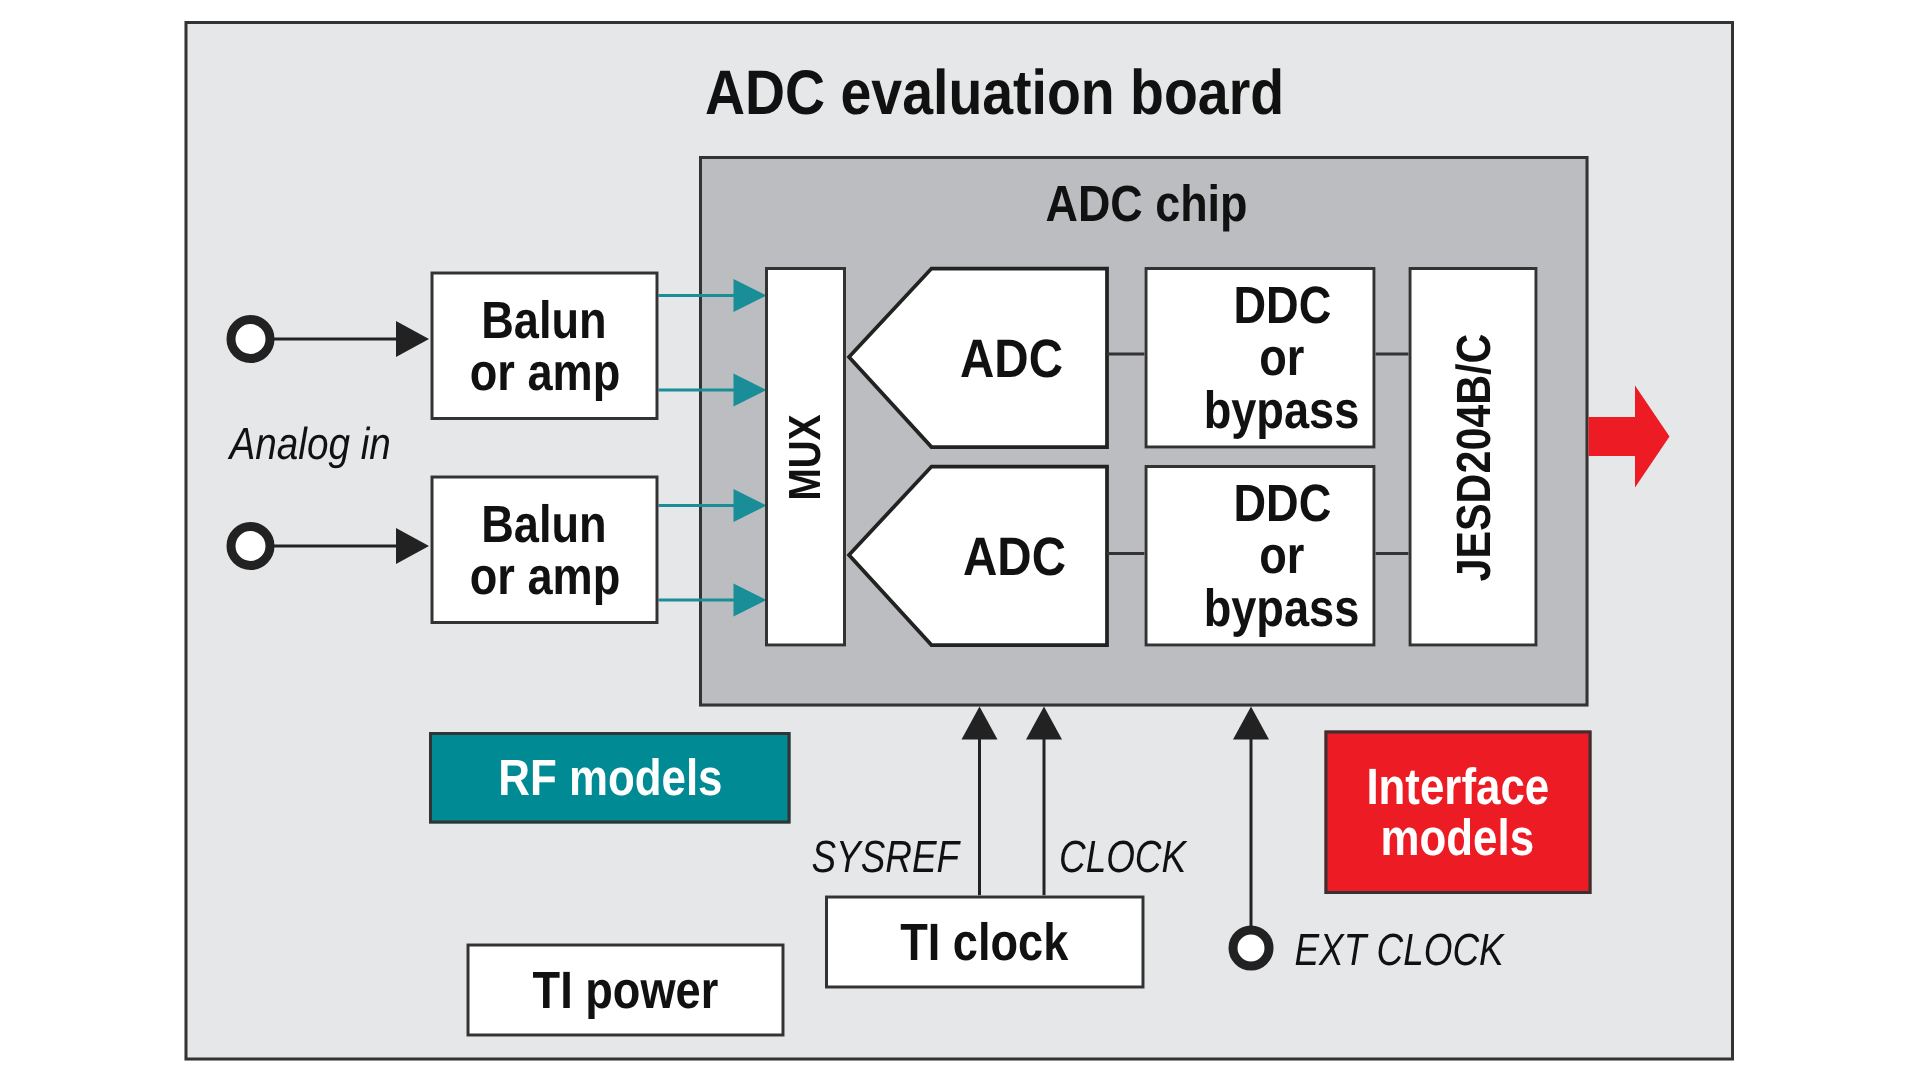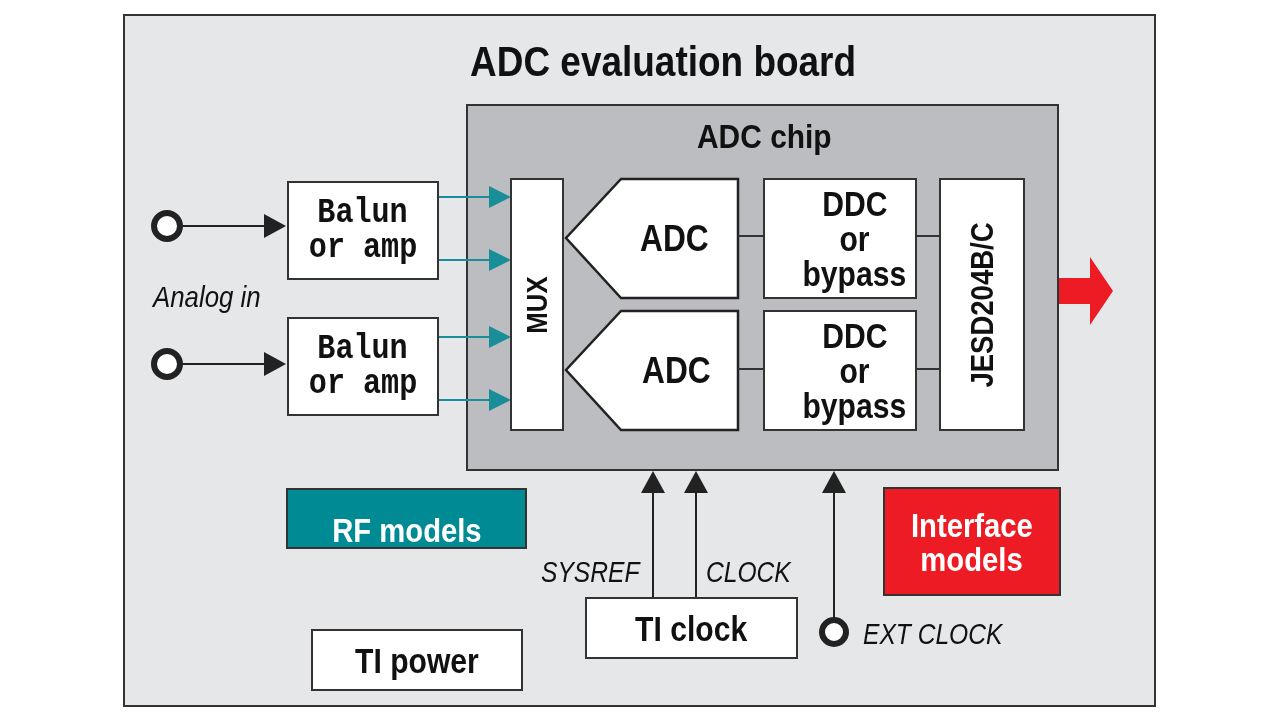--- a/index.html
+++ b/index.html
@@ -7,21 +7,21 @@
          font-family:"Liberation Sans", sans-serif; }
   .abs { position:absolute; box-sizing:border-box; }
   .board { left:123px; top:14px; width:1033px; height:693px; background:#e6e7e9; border:2px solid #333; }
   .chip { left:466px; top:104px; width:593px; height:367px; background:#bcbdc0; border:2px solid #333; }
   .box { background:#fff; border:2px solid #333; display:flex; align-items:center; justify-content:center;
          text-align:center; font-weight:bold; color:#111; line-height:1.0; }
   .title { font-weight:bold; color:#111; white-space:nowrap; transform-origin:left top; }
   .t-board { left:470px; top:38px; font-size:42px; transform:scaleX(0.88); }
   .t-chip { left:697px; top:117px; font-size:34px; transform:scaleX(0.88); }
   .sq { display:inline-block; transform:scaleX(0.86); }
-  .balun { font-size:35px;font-family:Liberation Mono, monospace; }
+  .balun { font-size:35px; }
   .mux-text, .jesd-text { transform:rotate(-90deg) scaleX(0.86); white-space:nowrap; font-weight:bold; }
   .mux-text { font-size:30px; }
   .jesd-text { font-size:32px; }
   .ddc { font-size:35px;justify-content:flex-end; }
   .adc-label { font-size:36px; font-weight:bold; color:#111; }
   .ital { font-style:italic; color:#111; white-space:nowrap; }
   .teal { background:#008a93; color:#fff; }
   .red { background:#ed1c24; color:#fff; }
   svg.overlay { position:absolute; left:0; top:0; }
 </style>
@@ -97,30 +97,30 @@
   <div><div class="sq">DDC</div><br><div class="sq">or</div><br><div class="sq">bypass</div></div>
 </div>
 <div class="abs box ddc" style="left:763px;top:310px;width:154px;height:121px;">
   <div><div class="sq">DDC</div><br><div class="sq">or</div><br><div class="sq">bypass</div></div>
 </div>
 
 <div class="abs box" style="left:939px;top:178px;width:86px;height:253px;">
   <div class="jesd-text">JESD204B/C</div>
 </div>
 
-<div class="abs box teal" style="left:286px;top:488px;width:241px;height:61px;font-size:34px;align-items:flex-end;">
+<div class="abs box teal" style="left:286px;top:488px;width:241px;height:61px;font-size:34px;">
   <div class="sq">RF models</div>
 </div>
 
 <div class="abs box red" style="left:883px;top:487px;width:178px;height:109px;font-size:34px;">
   <div><div class="sq">Interface</div><br><div class="sq">models</div></div>
 </div>
 
 <div class="abs box" style="left:311px;top:597px;width:212px;height:62px;font-size:35px;margin-top:32px;">
   <div class="sq">TI power</div>
 </div>
-<div class="abs box" style="left:585px;top:597px;width:213px;height:62px;font-size:35px;">
+<div class="abs box" style="left:550px;top:597px;width:213px;height:62px;font-size:35px;">
   <div class="sq">TI clock</div>
 </div>
 
 <div class="abs ital" style="left:541px;top:555px;font-size:30px;transform:scaleX(0.82);transform-origin:left top;">SYSREF</div>
 <div class="abs ital" style="left:706px;top:555px;font-size:30px;transform:scaleX(0.82);transform-origin:left top;">CLOCK</div>
 <div class="abs ital" style="left:863px;top:617px;font-size:30px;transform:scaleX(0.82);transform-origin:left top;">EXT CLOCK</div>
 
 </body></html>

